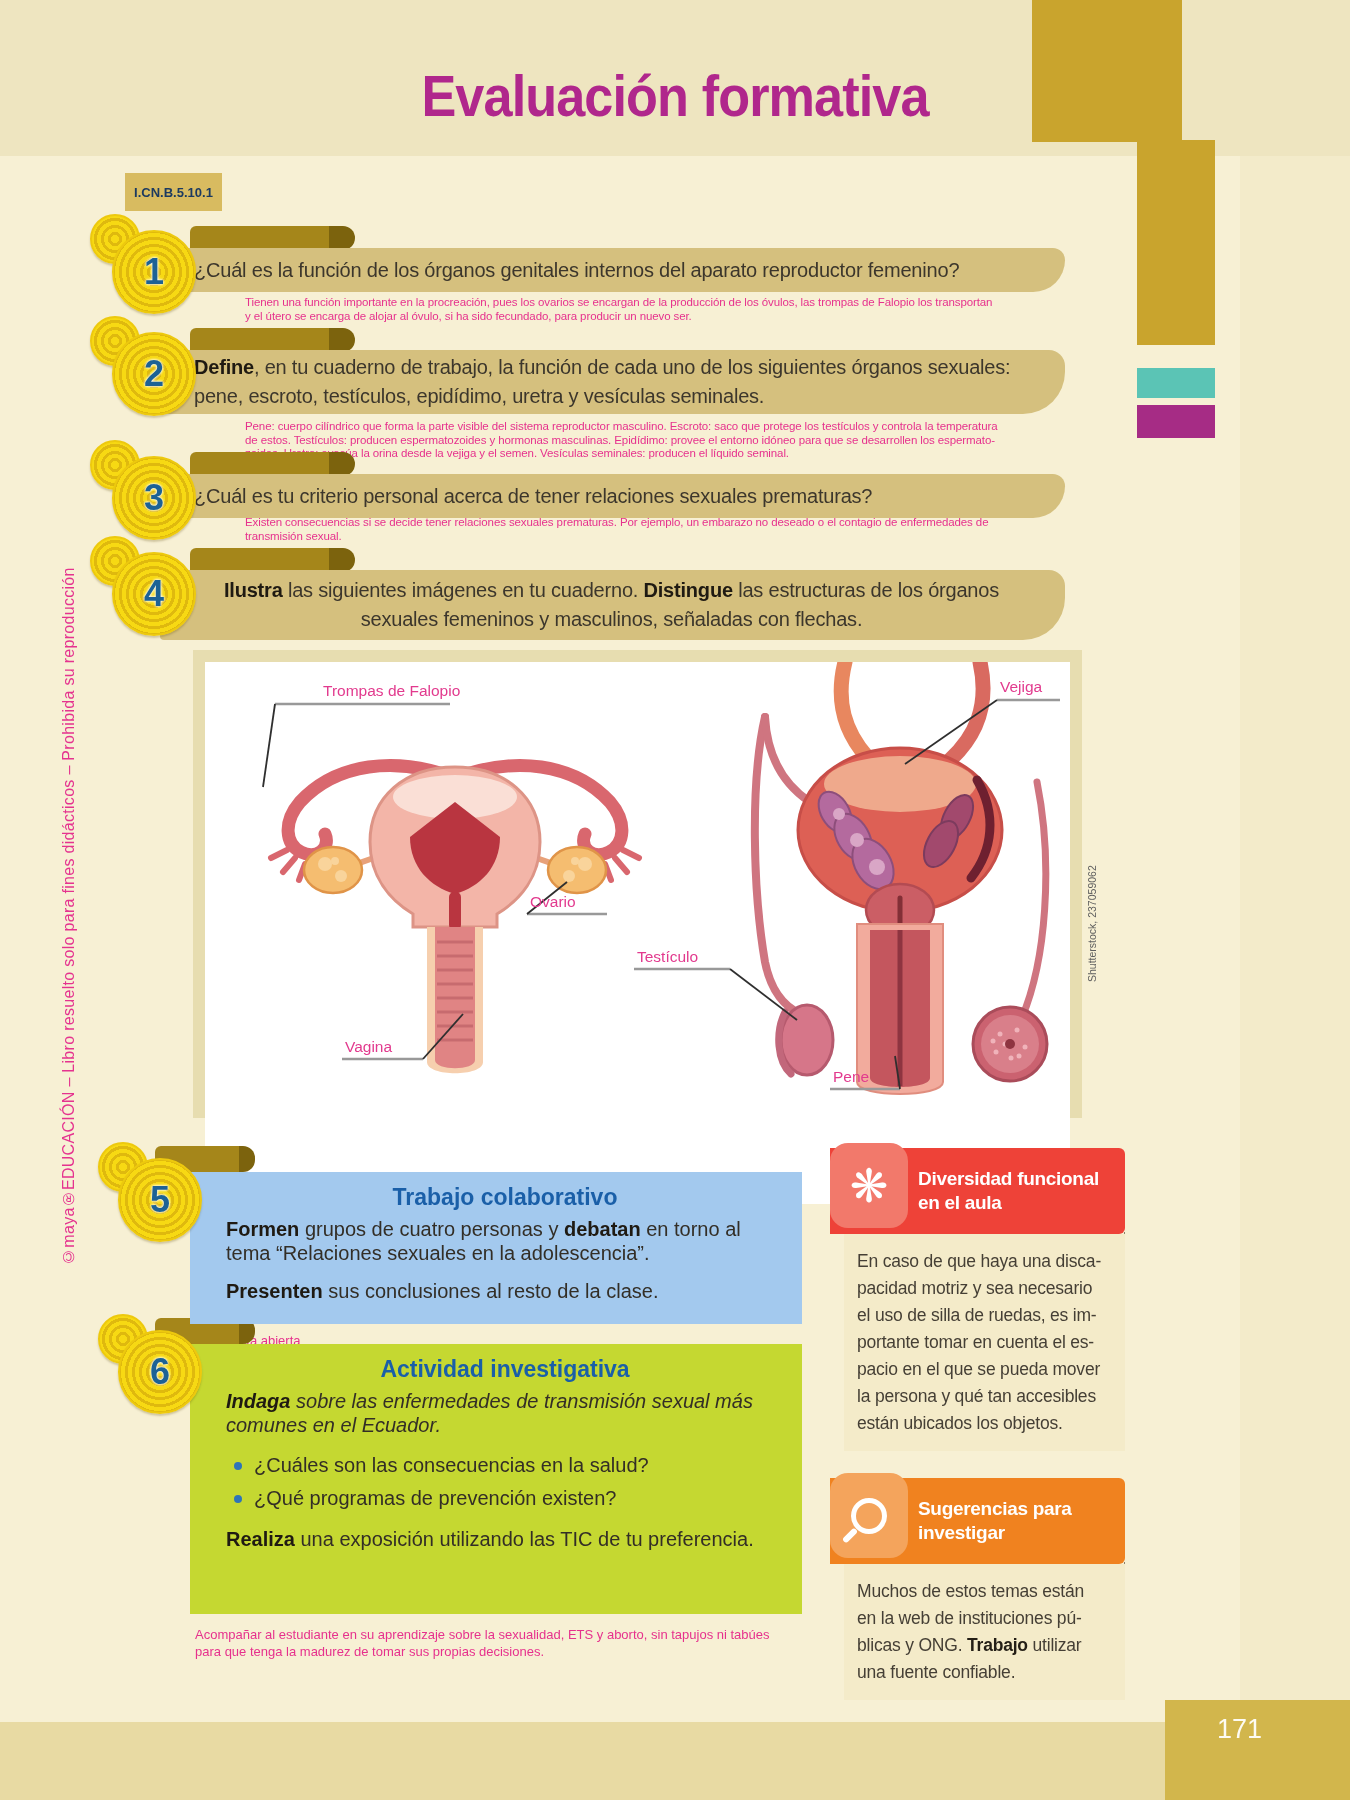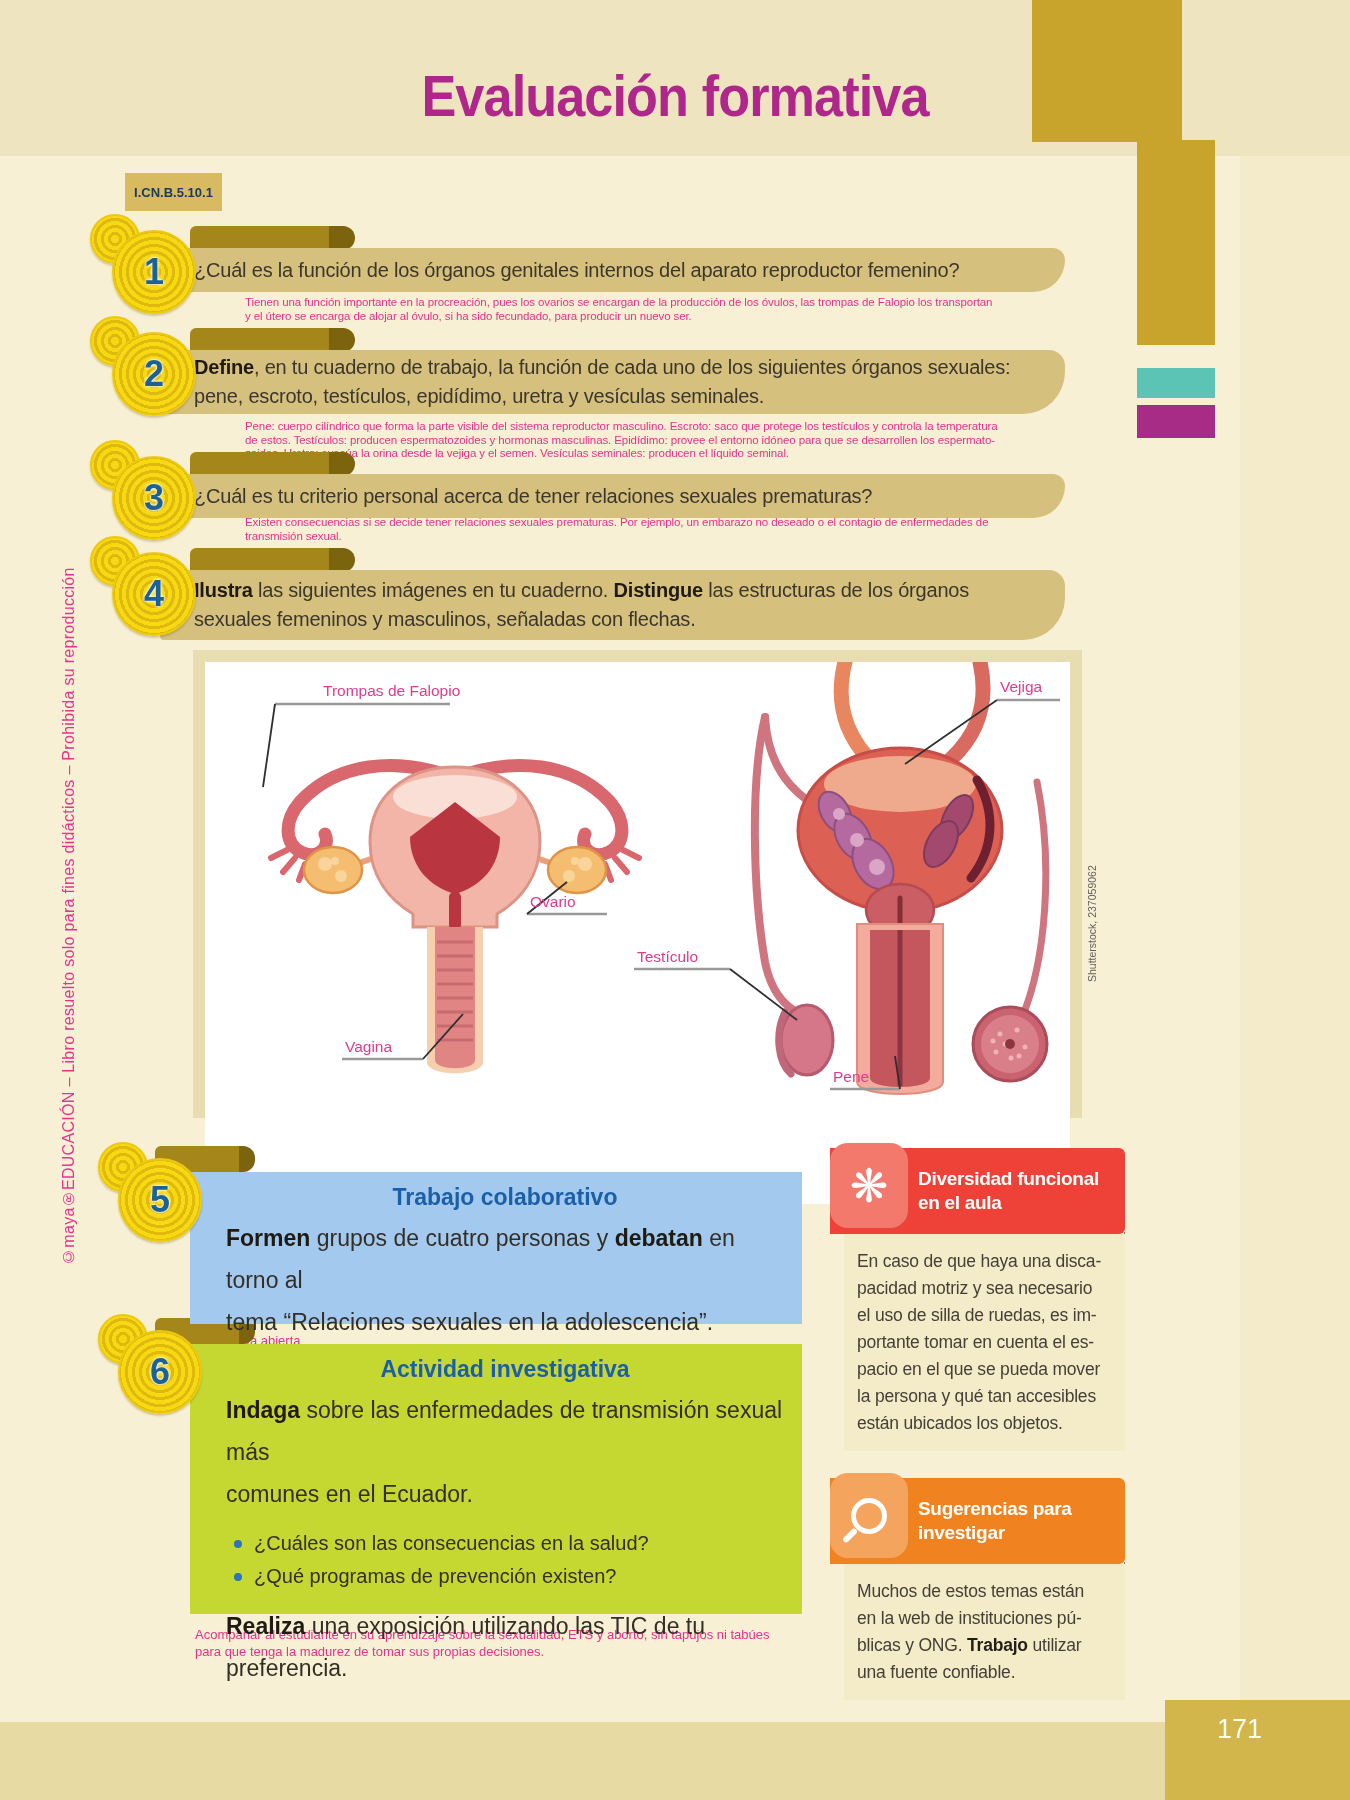--- a/index.html
+++ b/index.html
@@ -28,21 +28,21 @@
   .img-credit{position:absolute;left:1086px;top:842px;height:140px;font-size:10.5px;color:#5f5f5f;}
   
   .q{position:absolute;left:0;width:1350px;}
   .q1{top:226px;} .q2{top:328px;} .q3{top:452px;} .q4{top:548px;}
   .ribbon{position:absolute;left:190px;top:0;width:165px;height:24px;z-index:1;
           background:linear-gradient(90deg,#a5861a 0 84%,#7c630d 84% 100%);
           border-radius:6px 12px 12px 2px;}
   .qbar{position:absolute;left:160px;top:22px;width:905px;background:#d5c07e;z-index:2;
         border-radius:6px 16px 42px 4px;display:flex;align-items:center;
         padding:0;}
-  .q1 .qbar{height:44px;} .q2 .qbar{height:64px;} .q3 .qbar{height:44px;} .q4 .qbar{height:70px;}
+  .q1 .qbar{height:44px;} .q2 .qbar{height:64px;} .q3 .qbar{height:44px;} .q4 .qbar{height:70px;text-align:center;}
   .qtext{padding:0 36px 0 34px;font-size:20px;letter-spacing:-.2px;line-height:29px;color:#3c362c;white-space:pre-line;}
   .qtext .b,.boxtext .b{font-weight:bold;color:#1f1a12;}
   .rosette{position:absolute;border-radius:50%;z-index:3;
            background:repeating-radial-gradient(circle at 50% 50%,#f7d913 0 4px,#dfb90e 4px 7px);
            border:2px solid #edc90e;box-shadow:0 2px 2px rgba(90,70,0,.25);
            display:flex;align-items:center;justify-content:center;}
   .ros-big{left:112px;top:4px;width:80px;height:80px;}
   .ros-small{left:90px;top:-12px;width:46px;height:46px;z-index:2;}
   .num{font-size:36px;font-weight:bold;color:#1d6295;text-shadow:0 0 3px #fff,0 0 3px #fff;}
   .answer{position:absolute;left:245px;width:800px;z-index:1;color:#e6318d;
@@ -55,23 +55,23 @@
   
   .sec{position:absolute;left:0;width:1350px;}
   .s5{top:1146px;} .s6{top:1318px;}
   .sec .ribbon{left:155px;width:100px;height:26px;}
   .sec .ros-big{left:118px;top:12px;}
   .sec .ros-small{left:98px;top:-4px;}
   .secbox{position:absolute;left:190px;top:26px;width:612px;z-index:2;padding:10px 18px 14px 36px;box-sizing:border-box;}
   .s5 .secbox{height:152px;background:#a3c9ee;}
   .s6 .secbox{height:270px;background:#c5d831;}
   .sectitle{font-size:23px;font-weight:bold;color:#1a5fa8;margin:2px 0 6px 0;text-align:center;}
-  .boxtext{font-size:23px;line-height:42px;color:#332e26;white-space:pre-line;}
+  .boxtext{font-size:20px;line-height:24px;color:#332e26;white-space:pre-line;}
   .s5 .p2{margin-top:14px;}
-  .s6 .intro{margin-bottom:12px;}
+  .s6 .intro{margin-bottom:12px;font-style:italic;}
   .bullets{margin:10px 0 12px 0;padding:0;list-style:none;}
   .bullets li{position:relative;padding-left:28px;font-size:20px;line-height:33px;color:#332e26;}
   .bullets li::before{content:"";position:absolute;left:8px;top:13px;width:8px;height:8px;border-radius:50%;background:#2e74b8;}
   .secnote{position:absolute;left:195px;color:#e6318d;font-size:13px;line-height:17px;white-space:pre-line;width:640px;z-index:1;}
   .s5 .secnote{top:186px;} .s6 .secnote{top:308px;}
   
   .aside{position:absolute;left:830px;width:295px;}
   .aside1{top:1143px;} .aside2{top:1473px;}
   .aside-header{position:absolute;left:0;top:5px;width:295px;height:86px;border-radius:0 6px 6px 0;z-index:1;
                 display:flex;align-items:center;}

